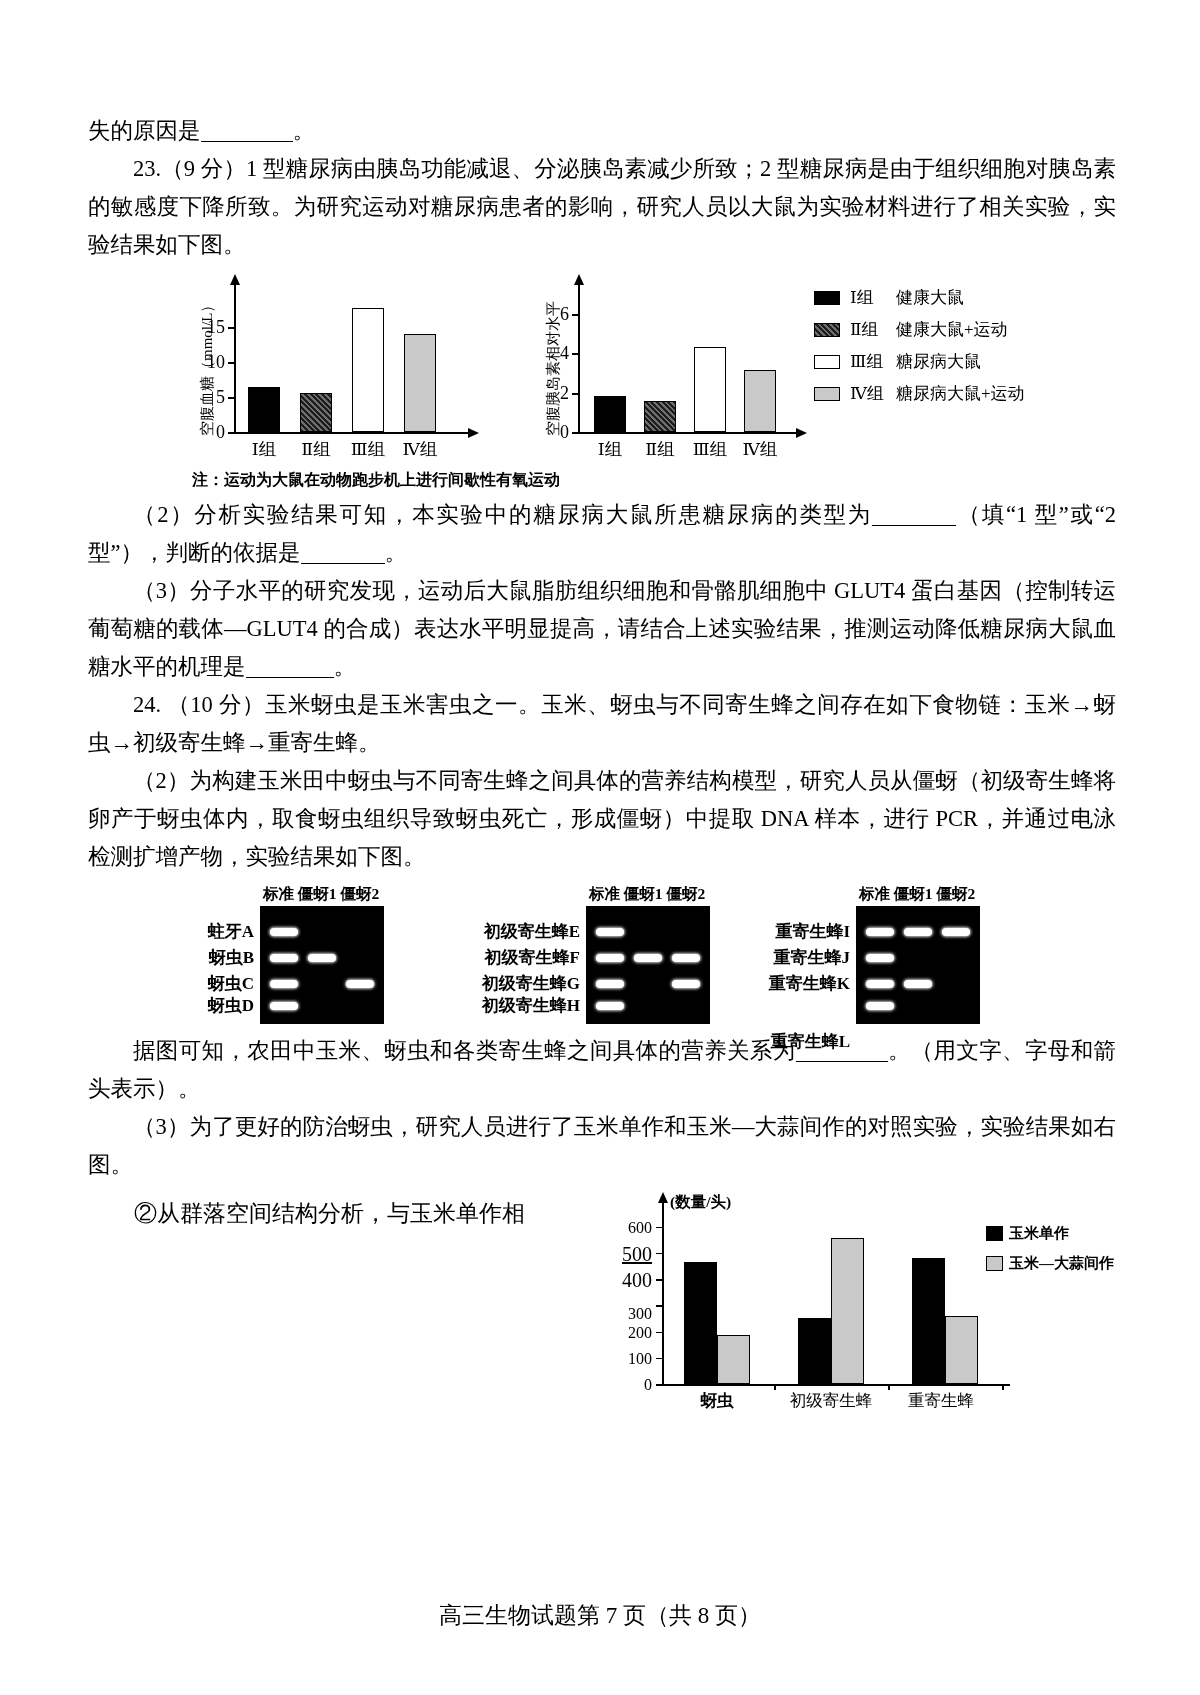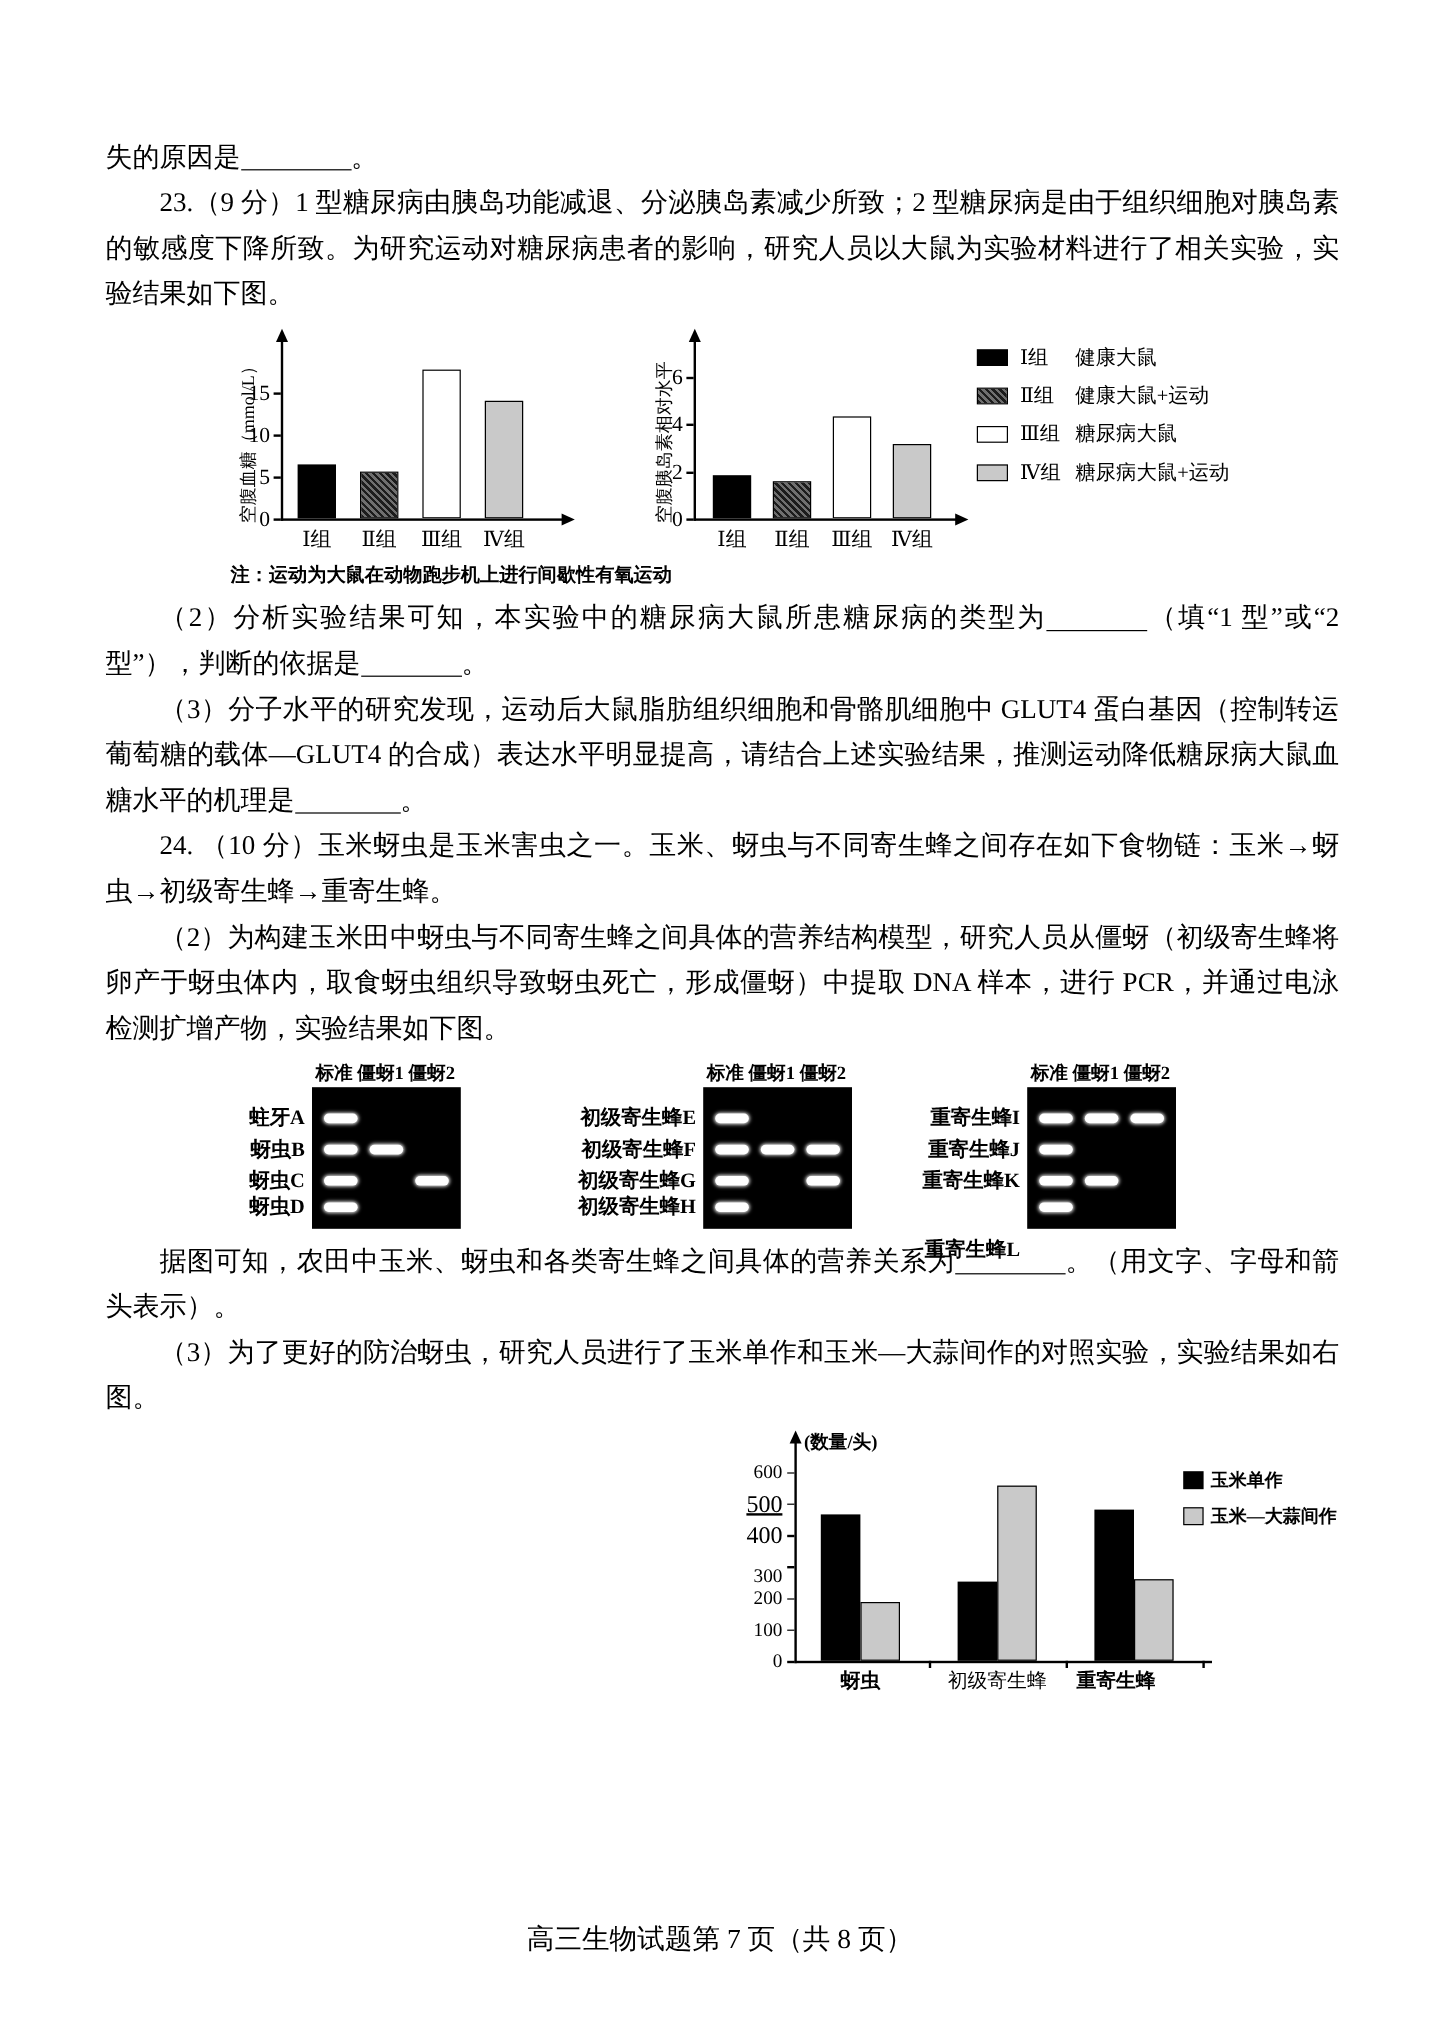--- a/index.html
+++ b/index.html
@@ -176,20 +176,21 @@
           <div class="gel-label" style="left: 0px; width: 98px; top: 89px;">重寄生蜂K</div>
           <div class="gel-label" style="left: 0px; width: 98px; top: 111px; margin-top: 36px;">重寄生蜂L</div>
         </div>
       </div>
 
     <p class="para indent"><span>据图可知，农田中玉米、蚜虫和各类寄生蜂之间具体的营养关系为</span><span class="blank" style="width: 92px;"></span><span>。（用文字、字母和箭头表示）。</span></p>
     <p class="para indent"><span>（3）为了更好的防治蚜虫，研究人员进行了玉米单作和玉米—大蒜间作的对照实验，实验结果如右图。</span></p>
 
     <div class="bottom">
       <div class="leftcol">
+        <p class="para bigline indent"><span>②从群落空间结构分析，与玉米单作相</span></p>
       </div>
       <div class="rightcol">
         <div id="chartC" class="chart" style="width: 518px; height: 212px;">
             <div class="c3-ylab" style="left: 72px; top: 2px;">(数量/头)</div>
             <div class="axis" style="left: 64px; top: 12px; width: 2px; height: 184px;"></div>
             <div class="arrow-up" style="left: 60px; top: 2px;"></div>
             <div class="axis" style="left: 64px; top: 194px; width: 348px; height: 2px;"></div>
             <div class="tick-label" style="left: 0px; width: 54px; top: 185px; font-size: 16px;">0</div>
             <div class="axis" style="left: 58px; top: 194px; width: 6px; height: 1.6px;"></div>
             <div class="tick-label" style="left: 0px; width: 54px; top: 158.75px; font-size: 16px;">100</div>
@@ -207,21 +208,21 @@
             <div class="vbar fill-black" style="left: 86px; top: 71.9375px; width: 33px; height: 122.062px;"></div>
             <div class="vbar fill-gray" style="left: 119px; top: 145.438px; width: 33px; height: 48.5625px;"></div>
             <div class="xcat" style="left: 58px; top: 200px; width: 122px; font-size: 16.5px; font-weight: bold;">蚜虫</div>
             <div class="axis" style="left: 176px; top: 194px; width: 1.6px; height: 6px;"></div>
             <div class="vbar fill-black" style="left: 200px; top: 128.375px; width: 33px; height: 65.625px;"></div>
             <div class="vbar fill-gray" style="left: 233px; top: 48.3125px; width: 33px; height: 145.688px;"></div>
             <div class="xcat" style="left: 172px; top: 200px; width: 122px; font-size: 16.5px; font-weight: normal;">初级寄生蜂</div>
             <div class="axis" style="left: 290px; top: 194px; width: 1.6px; height: 6px;"></div>
             <div class="vbar fill-black" style="left: 314px; top: 68px; width: 33px; height: 126px;"></div>
             <div class="vbar fill-gray" style="left: 347px; top: 125.75px; width: 33px; height: 68.25px;"></div>
-            <div class="xcat" style="left: 271px; top: 200px; width: 122px; font-size: 16.5px; font-weight: bold;">重寄生蜂</div>
+            <div class="xcat" style="left: 282px; top: 200px; width: 122px; font-size: 16.5px; font-weight: normal;">重寄生蜂</div>
             <div class="axis" style="left: 404px; top: 194px; width: 1.6px; height: 6px;"></div>
             <div class="c3-legend-row" style="left: 388px; top: 34px;">
               <div class="sw2 fill-black"></div>
               <span>玉米单作</span>
             </div>
             <div class="c3-legend-row" style="left: 388px; top: 64px;">
               <div class="sw2 fill-gray"></div>
               <span>玉米—大蒜间作</span>
             </div>
           </div>

